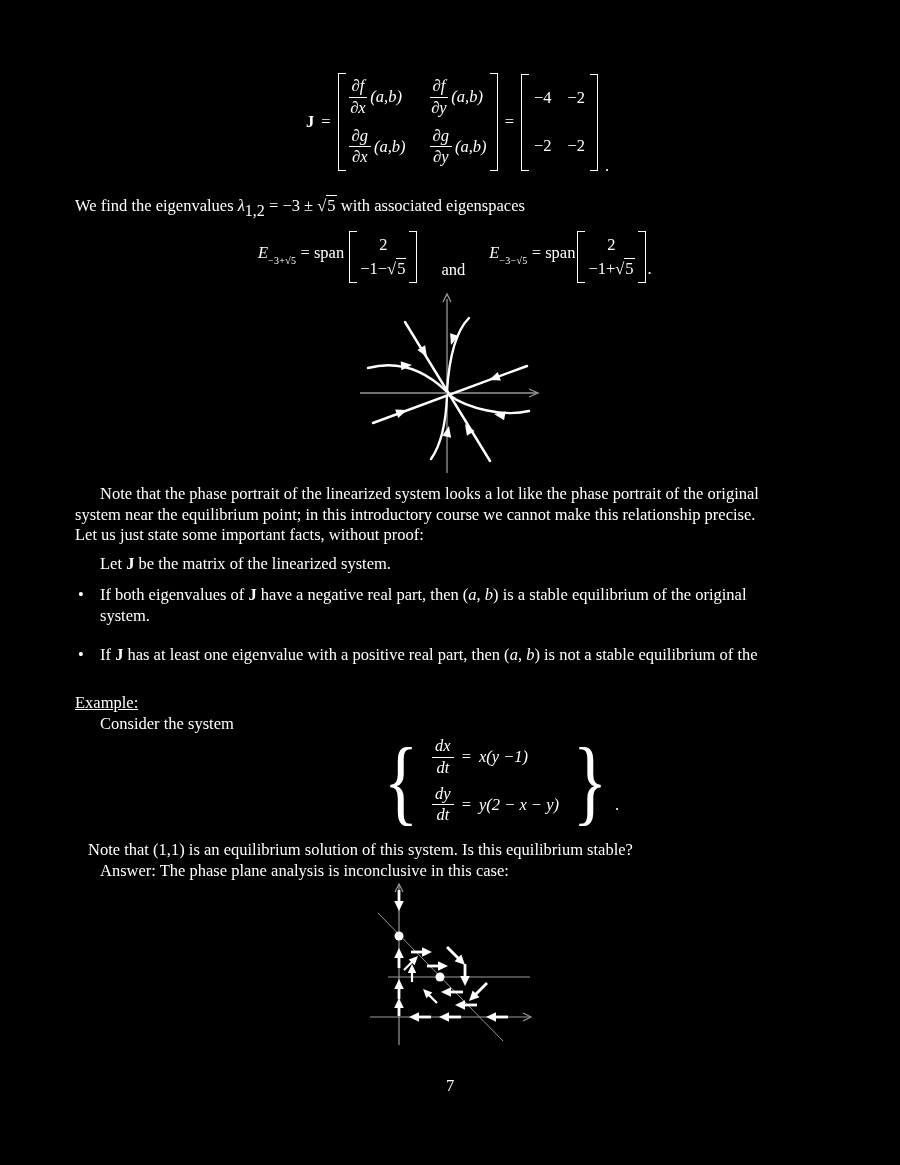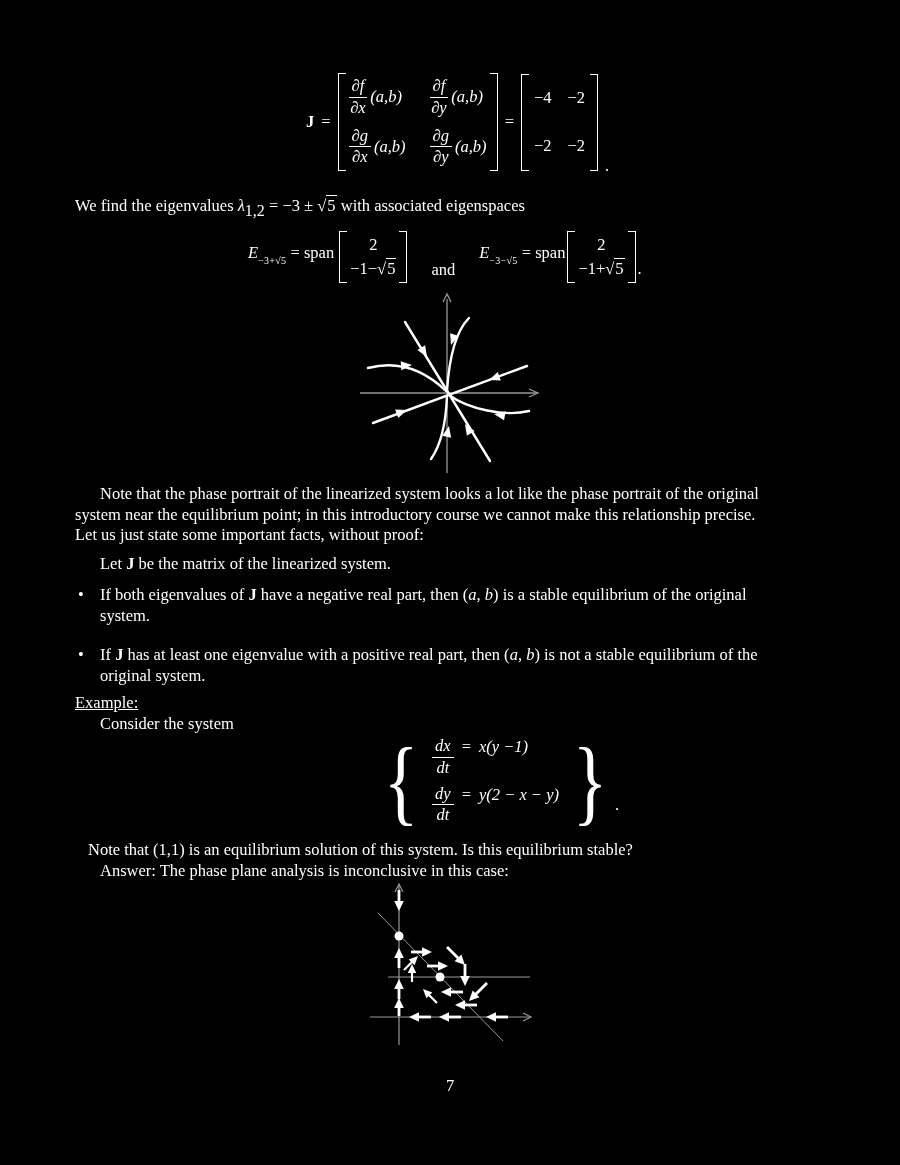--- a/index.html
+++ b/index.html
@@ -25,21 +25,21 @@
   .arg{font-style:italic;}
   .ngrid{display:grid;grid-template-columns:auto auto;column-gap:16px;row-gap:28px;
          justify-items:center;padding:4px 2px;}
   .sub{font-size:16px;vertical-align:-5px;}
   .esub{font-size:10px;vertical-align:-6px;letter-spacing:.3px;}
   .rad{border-top:1.2px solid #fff;padding:0 1px;}
   .vgrid{display:grid;row-gap:3px;justify-items:center;padding:1px 2px;}
   .enddot{align-self:flex-end;margin-bottom:4px;}
   .brace{font-size:96px;font-weight:400;line-height:0;transform:scaleX(.75);}
   .sysrows{display:flex;flex-direction:column;gap:7px;margin:0 6px;}
-  .sysrow{display:flex;align-items:flex-start;gap:8px;}
+  .sysrow{display:flex;align-items:center;gap:8px;}
   .bullet-item{position:absolute;left:78px;width:740px;}
   .bullet-marker{position:absolute;left:0;top:0;}
   .bullet-text{margin-left:22px;}
   .pagenum{position:absolute;left:0;top:1076px;width:100%;text-align:center;}
 </style>
 </head>
 <body>
 
 <div class="page">
 
@@ -88,21 +88,21 @@
       </span>
     </span>
     <span class="enddot">.</span>
   </div>
 
   <div class="abs" style="left:75px;top:196px;">
     <span>We find the eigenvalues </span><span class="it">λ</span><span class="sub">1,2</span><span> = −3 ± </span><span>√</span><span class="rad">5</span><span> with associated eigenspaces</span>
   </div>
 
   <div class="abs mathrow" style="left:248px;top:231px;gap:24px;">
-    <span class="mathrow" style="gap:5px;">
+    <span class="mathrow" style="gap:5px;margin-left:10px;">
       <span><span class="it">E</span><span class="esub">−3+√5</span><span> = span</span></span>
       <span class="brk" style="padding:3px 9px;">
         <span class="vgrid">
           <span>2</span>
           <span><span>−1−</span><span>√</span><span class="rad">5</span></span>
         </span>
       </span>
     </span>
     <span style="margin-top:26px;">and</span>
     <span class="mathrow" style="gap:2px;">
@@ -159,21 +159,20 @@
     <div class="bullet-text">
       <span>If both eigenvalues of </span><span class="bd">J</span><span> have a negative real part, then (</span><span class="it">a</span><span>, </span><span class="it">b</span><span>) is a stable equilibrium of the original</span>
       <div>system.</div>
     </div>
   </div>
 
   <div class="bullet-item" style="top:645px;">
     <span class="bullet-marker">•</span>
     <div class="bullet-text">
       <span>If </span><span class="bd">J</span><span> has at least one eigenvalue with a positive real part, then (</span><span class="it">a</span><span>, </span><span class="it">b</span><span>) is not a stable equilibrium of the</span>
-      <div>original system.</div>
     </div>
   </div>
 
   <div class="abs underline" style="left:75px;top:693px;">Example:</div>
   <div class="abs" style="left:100px;top:714px;">Consider the system</div>
 
   <div class="abs mathrow" style="left:378px;top:733px;height:96px;gap:2px;">
     <span class="brace">{</span>
     <span class="sysrows">
       <span class="sysrow">

